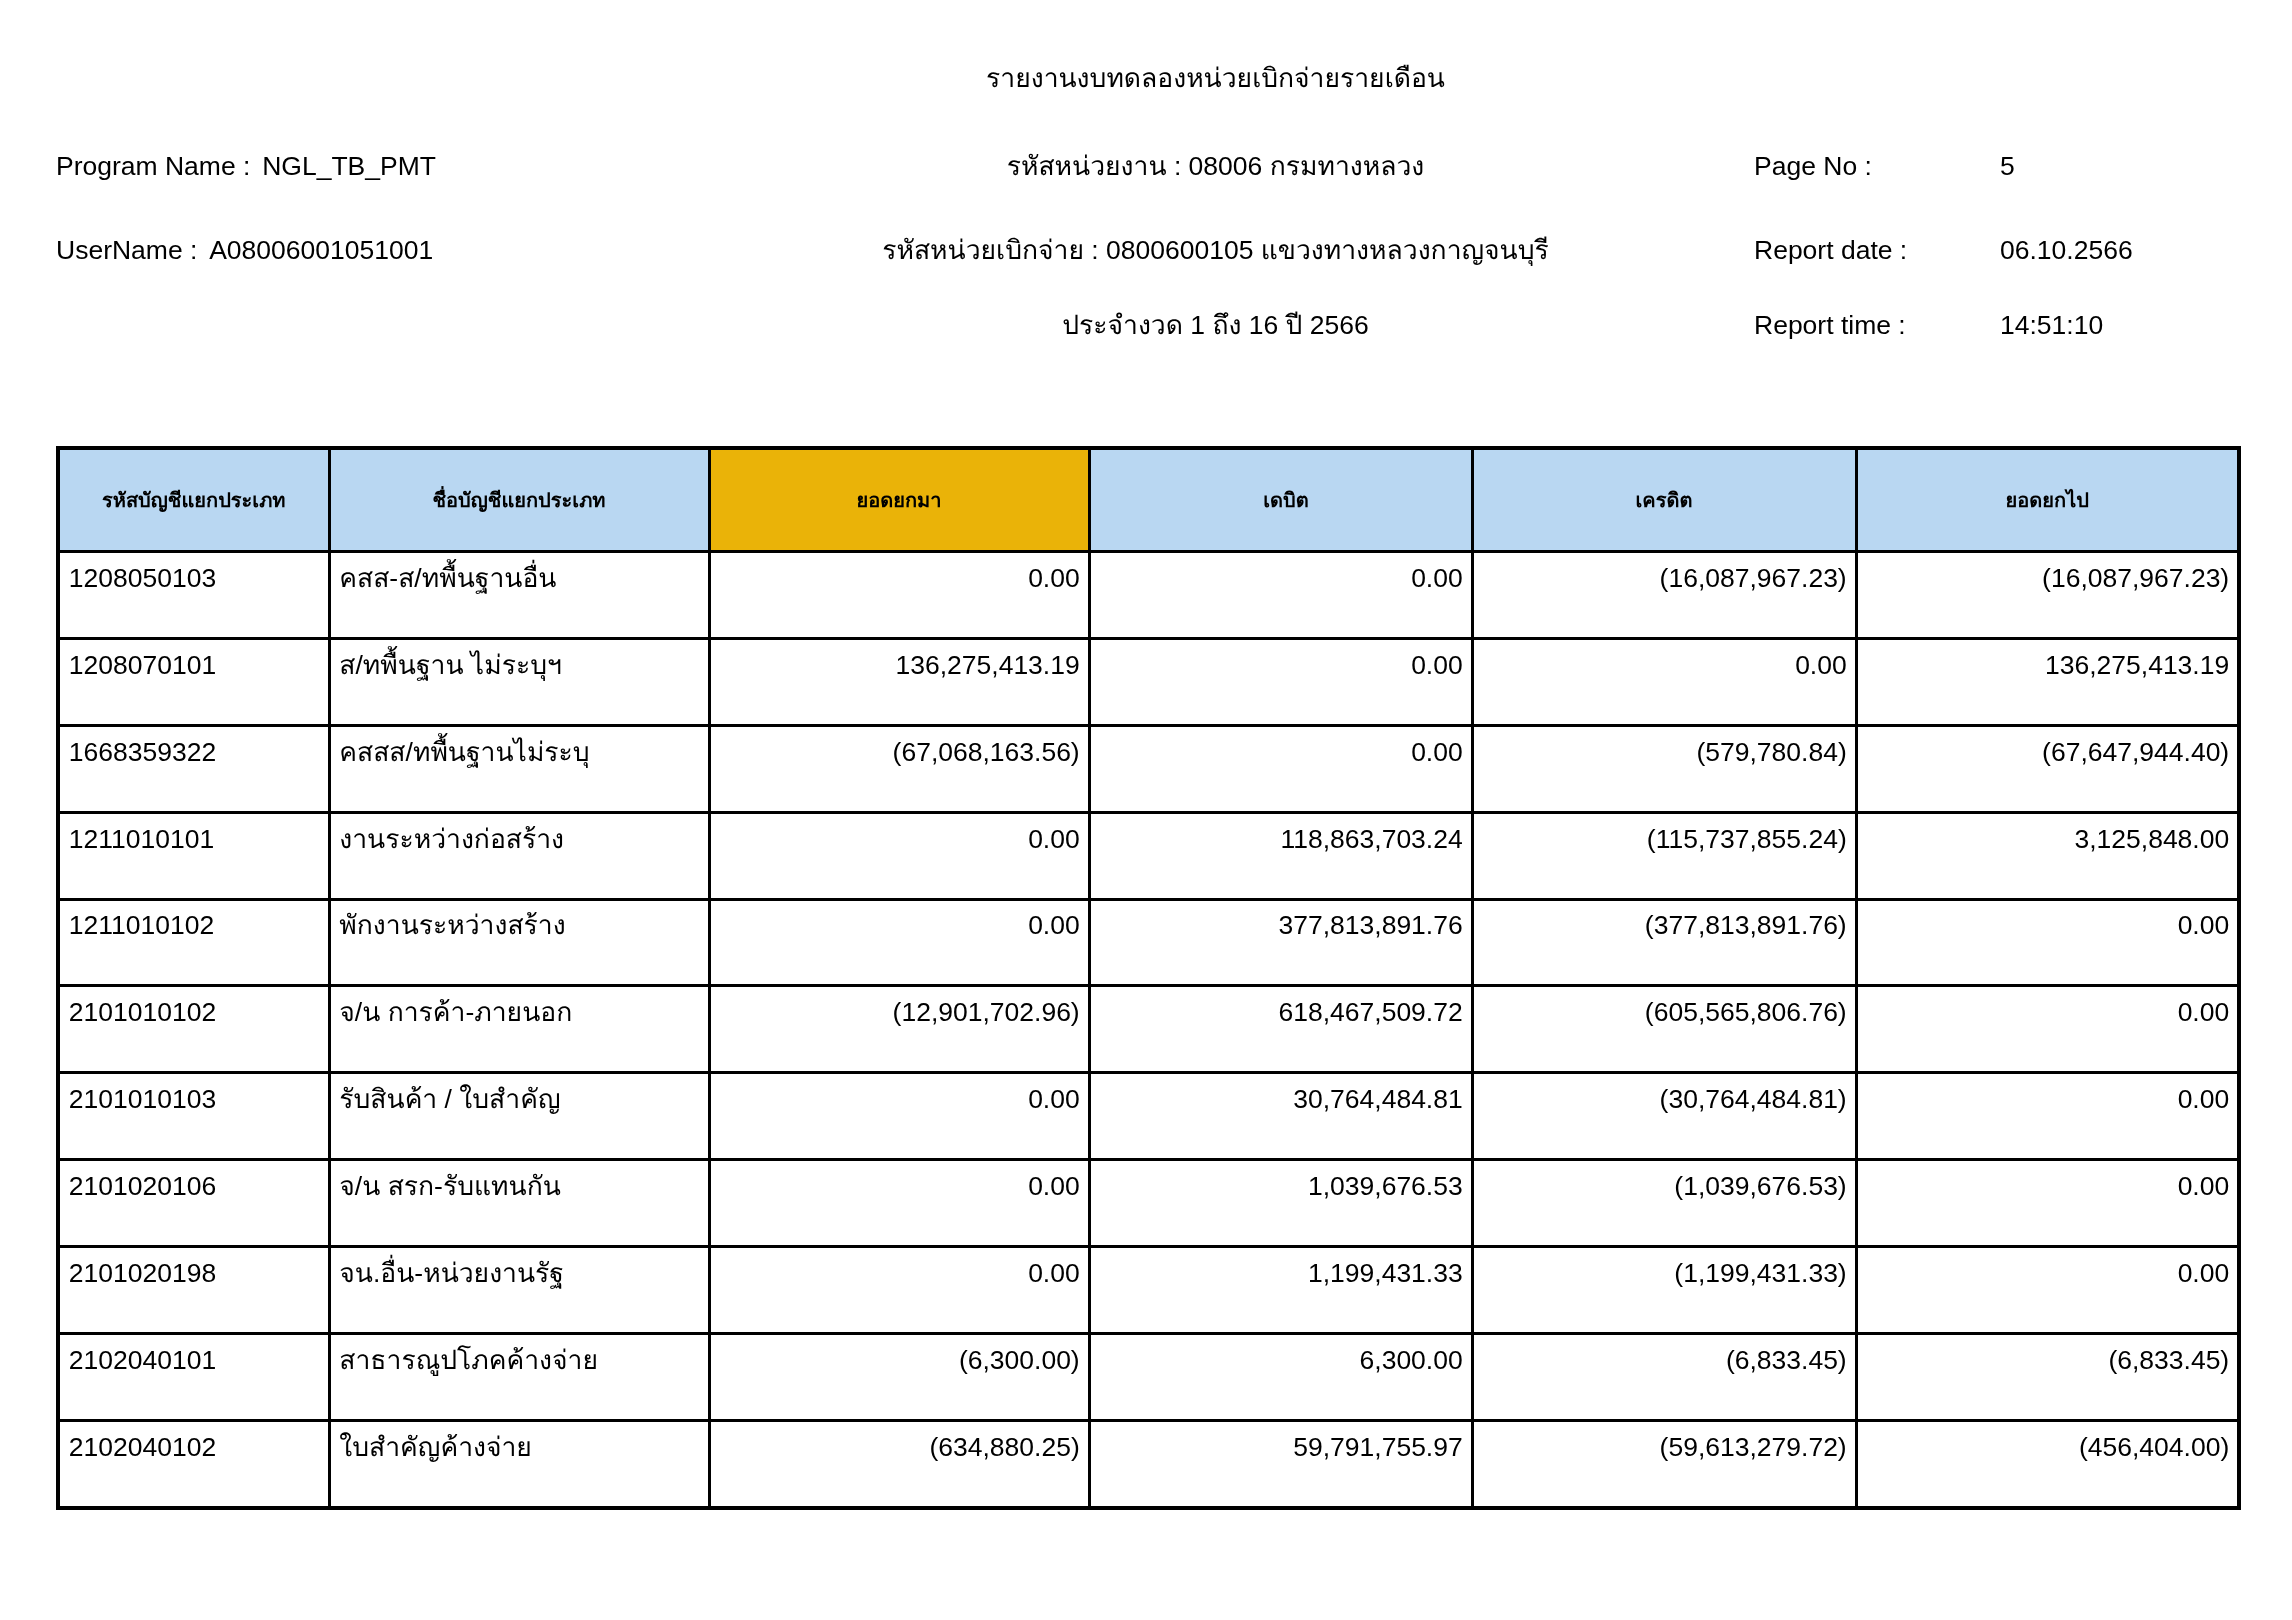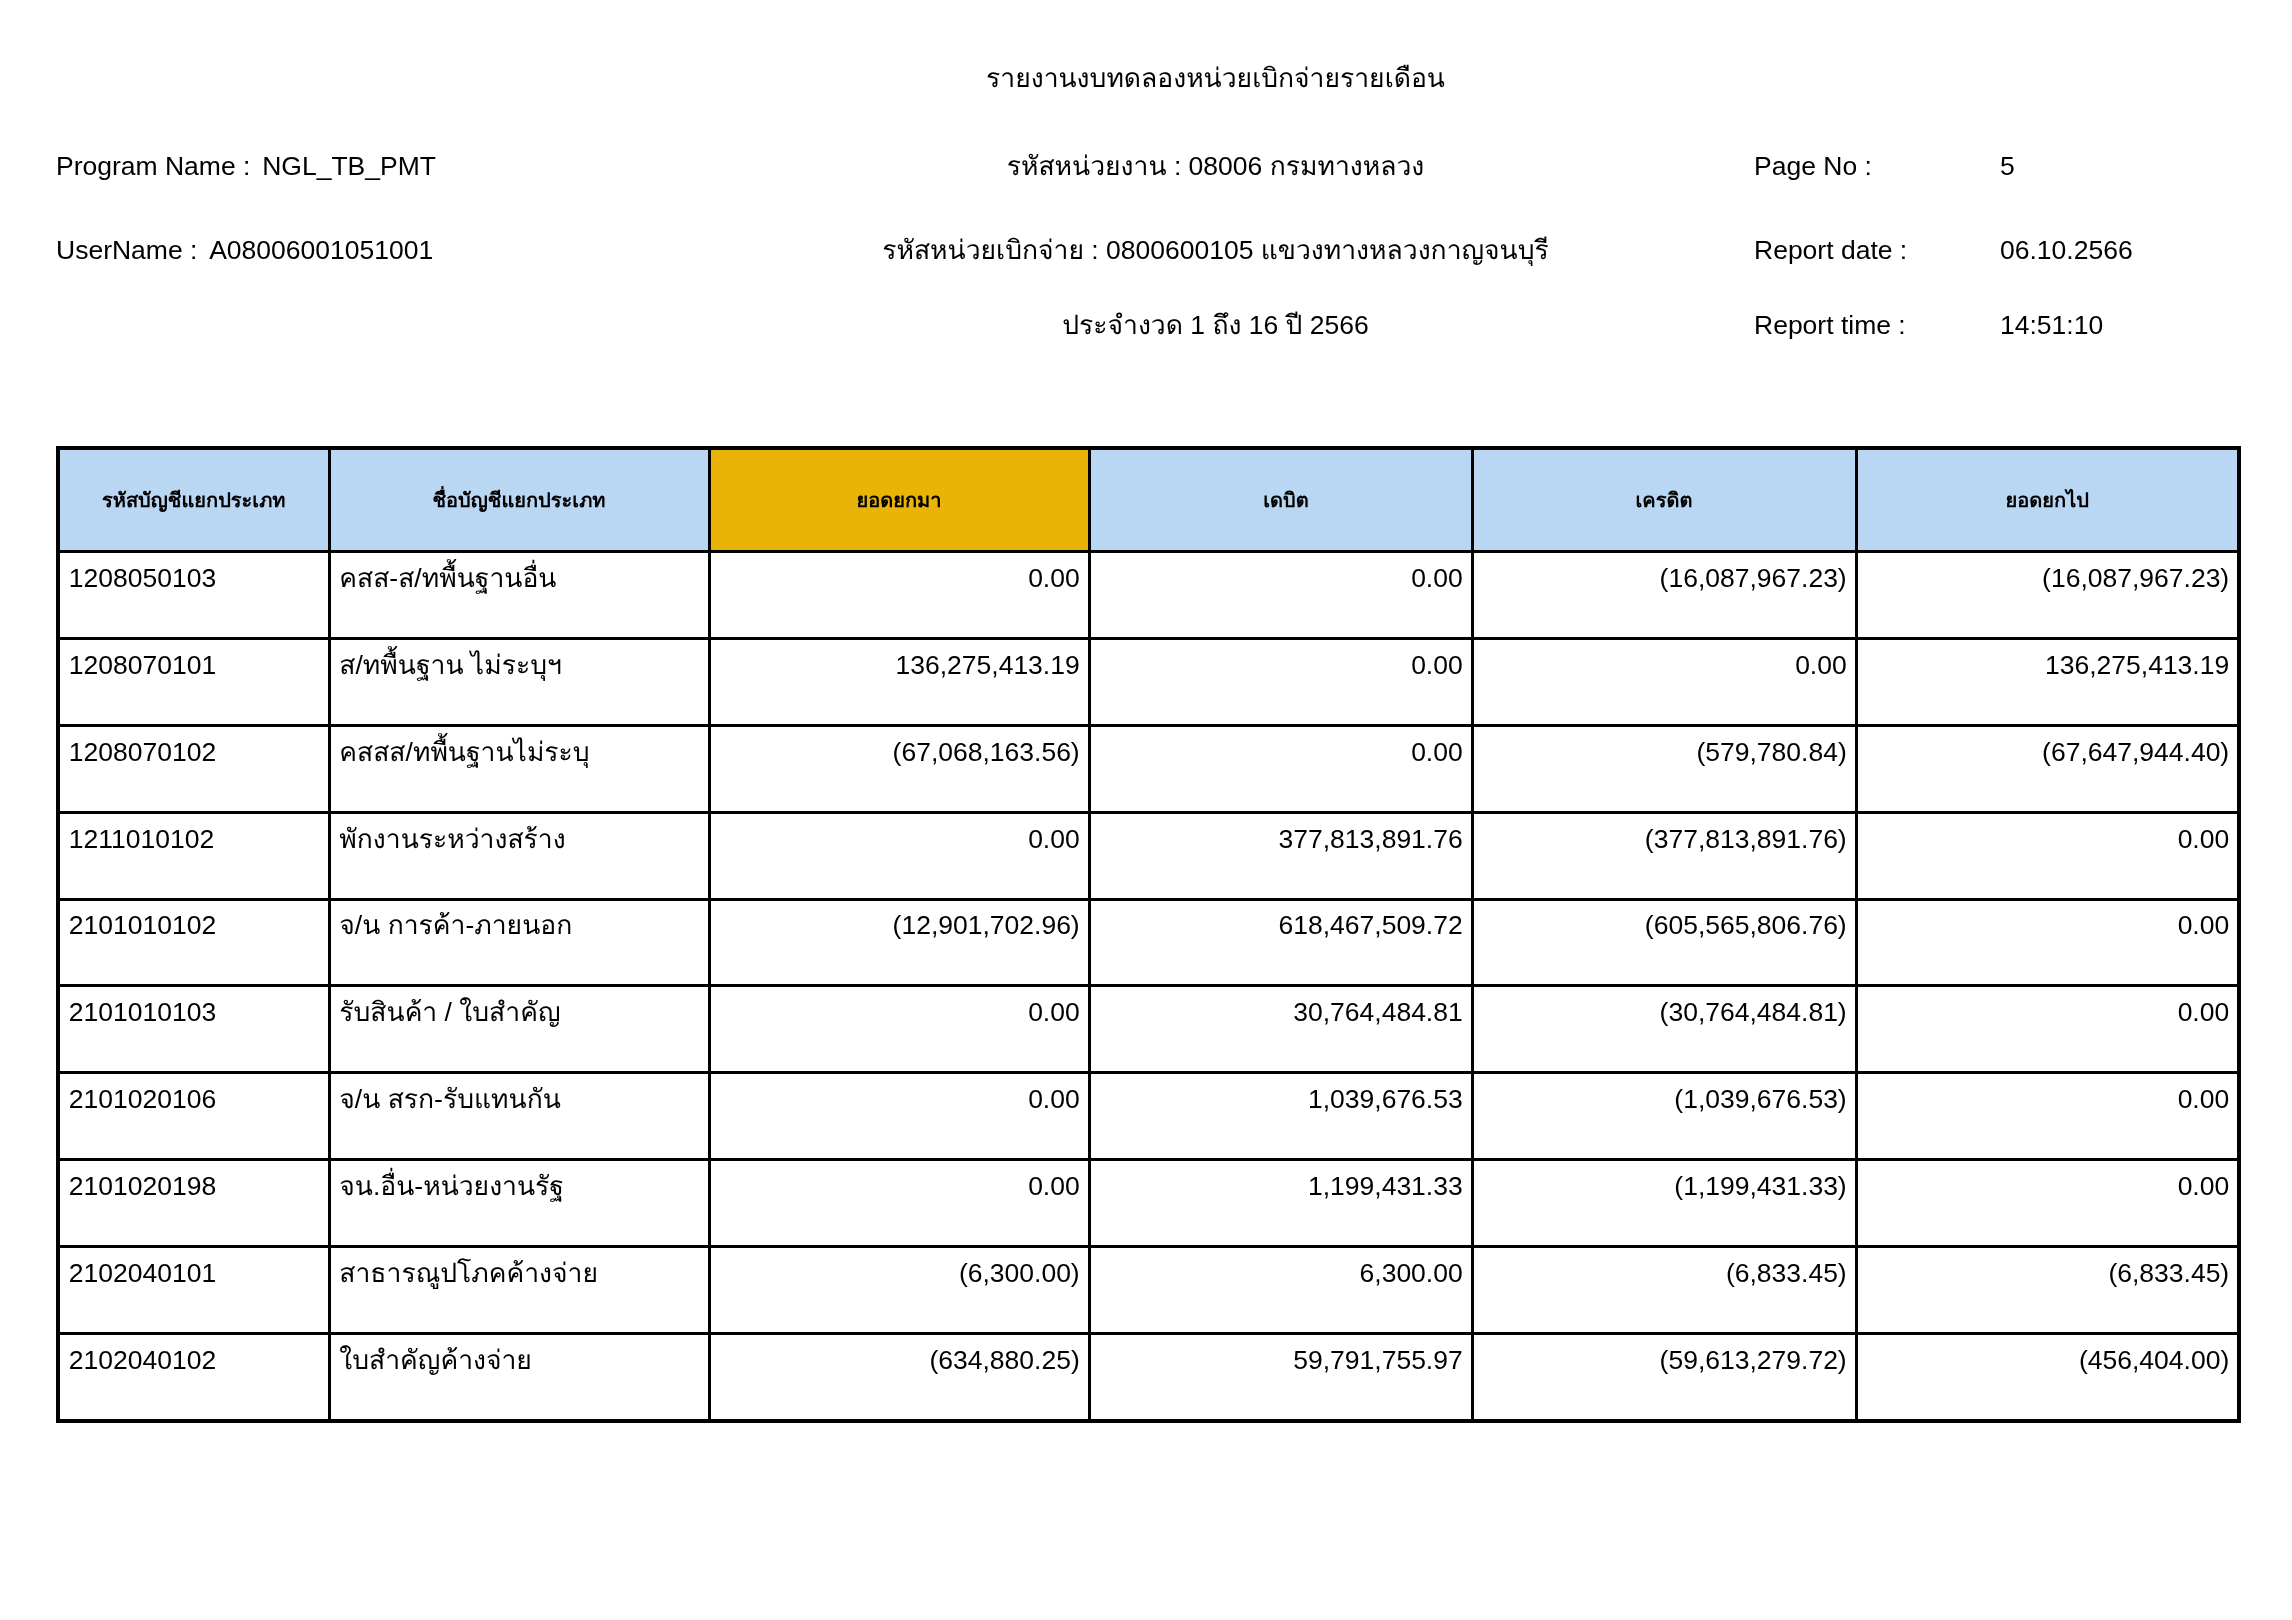--- a/index.html
+++ b/index.html
@@ -91,26 +91,34 @@
         </tr>
         <tr>
           <td class="txt">1208070101</td>
           <td class="txt">ส/ทพื้นฐาน ไม่ระบุฯ</td>
           <td class="num">136,275,413.19</td>
           <td class="num">0.00</td>
           <td class="num">0.00</td>
           <td class="num">136,275,413.19</td>
         </tr>
         <tr>
-          <td class="txt">1208070102</td>
+          <td class="txt">1668359322</td>
           <td class="txt">คสสส/ทพื้นฐานไม่ระบุ</td>
           <td class="num">(67,068,163.56)</td>
           <td class="num">0.00</td>
           <td class="num">(579,780.84)</td>
           <td class="num">(67,647,944.40)</td>
+        </tr>
+        <tr>
+          <td class="txt">1211010101</td>
+          <td class="txt">งานระหว่างก่อสร้าง</td>
+          <td class="num">0.00</td>
+          <td class="num">118,863,703.24</td>
+          <td class="num">(115,737,855.24)</td>
+          <td class="num">3,125,848.00</td>
         </tr>
         <tr>
           <td class="txt">1211010102</td>
           <td class="txt">พักงานระหว่างสร้าง</td>
           <td class="num">0.00</td>
           <td class="num">377,813,891.76</td>
           <td class="num">(377,813,891.76)</td>
           <td class="num">0.00</td>
         </tr>
         <tr>

